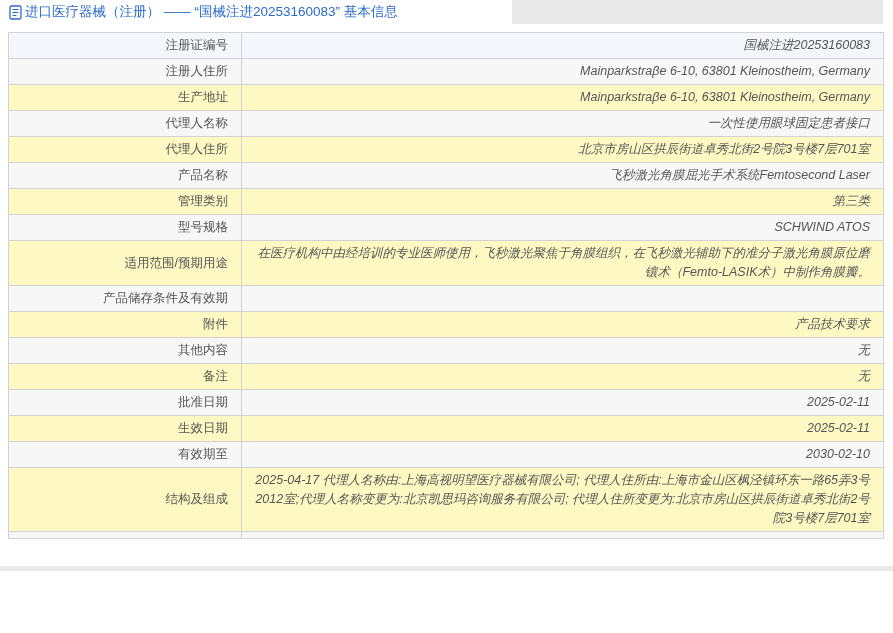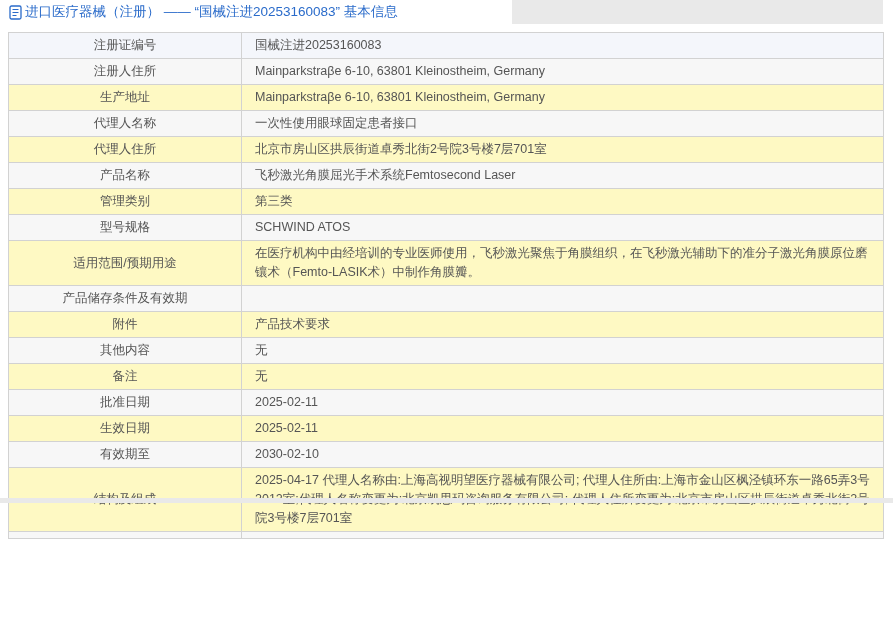--- a/index.html
+++ b/index.html
@@ -4,21 +4,21 @@
 <style>
   * { box-sizing: border-box; }
   html, body {
     margin: 0; padding: 0;
     width: 893px; height: 633px;
     background: #ffffff;
     font-family: "Liberation Sans", "DejaVu Sans", sans-serif;
     overflow: hidden;
     position: relative;
   }
-  .page { position: relative; width: 893px; height: 503px; }
+  .page { position: relative; width: 893px; height: 571px; }
 
   
   .top-right-block {
     position: absolute; top: 0; left: 512px; width: 371px; height: 24px;
     background: #e9e9e9;
   }
   
   .bottom-strip {
     position: absolute; bottom: 0; left: 0; width: 893px; height: 5px;
     background: #e9e9e9;
@@ -44,22 +44,22 @@
     border: 1px solid #d2d2d2;
     padding: 3px 13px;
     line-height: 19px;
     vertical-align: middle;
     word-break: break-all;
   }
   table.info tr { background: #fef9c3; }
   table.info tr:nth-child(even) { background: #f7f7f7; }
   table.info tr.hl { background: #f4f6fb; }
 
-  td.label { text-align: center; }
-  td.value { text-align: left; }
+  td.label { text-align: right; }
+  td.value { text-align: right; font-style: italic; }
 </style>
 </head>
 <body>
 
 <div class="page">
 
   <div class="top-right-block"></div>
 
   <div class="header">
     <span class="doc-icon">

